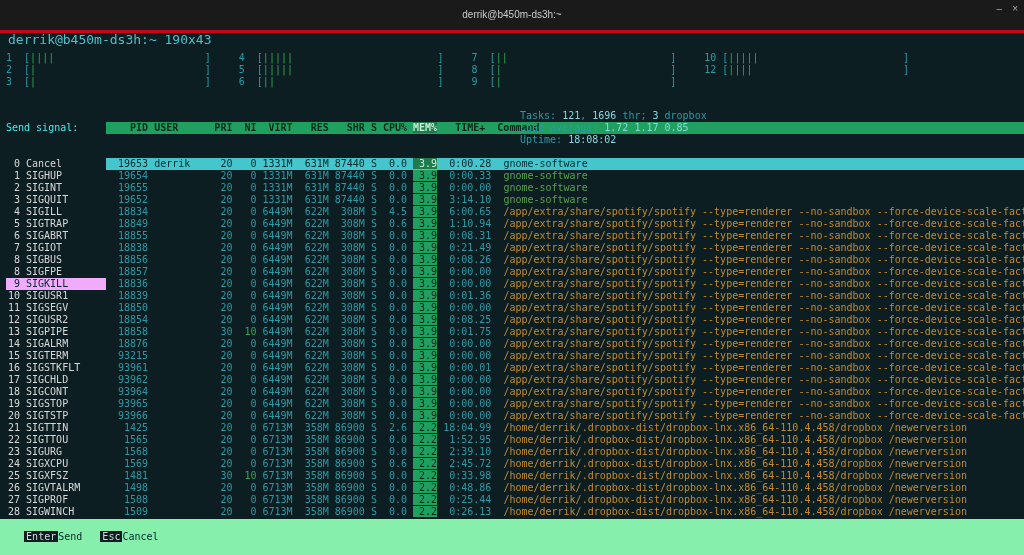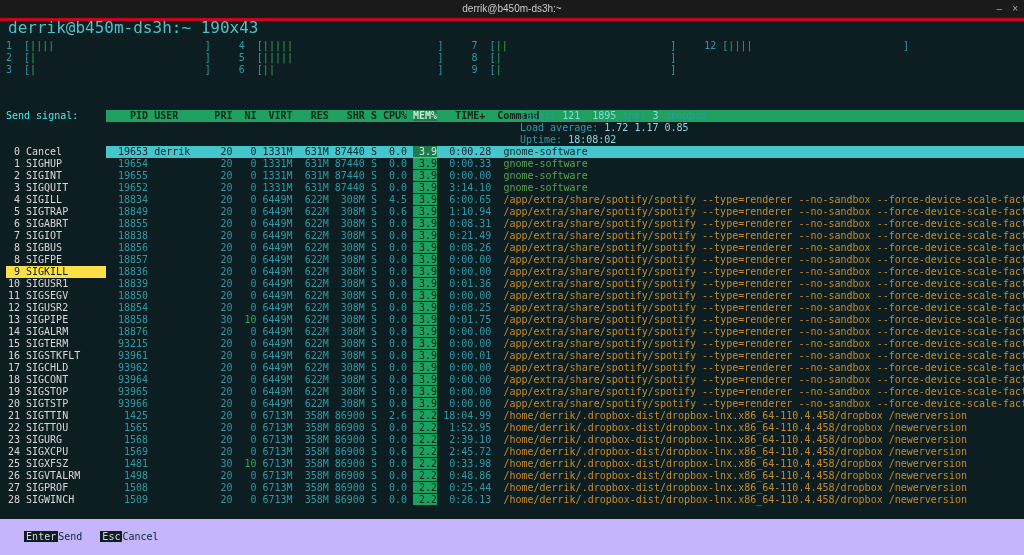--- a/index.html
+++ b/index.html
@@ -1,46 +1,46 @@
 <!DOCTYPE html>
 <html><head>
 <meta charset="utf-8">
 <style>
   html,body{margin:0;padding:0;background:#000;font-family:"DejaVu Sans Mono","Consolas",monospace;font-size:10px;line-height:12px;color:#2b9aa6;}
   .window{width:1024px;height:555px;background:#0c1e22;display:flex;flex-direction:column;}
-  .titlebar{height:18px;background:#1a1a1a;color:#ccc;display:flex;align-items:center;justify-content:center;position:relative;font-family:sans-serif;font-size:10px;}
+  .titlebar{height:30px;background:#1a1a1a;color:#ccc;display:flex;align-items:center;justify-content:center;position:relative;font-family:sans-serif;font-size:10px;}
   .titlebar .controls{position:absolute;right:6px;top:0;height:18px;display:flex;gap:10px;align-items:center;color:#aaa;font-size:10px;}
   .redbar{height:3px;background:#c8051c;}
-  .tab{background:#0b1e22;color:#4ec2c8;padding:1px 8px;border-bottom:1px solid #0b1e22;font-size:16px;}
+  .tab{background:#0b1e22;color:#4ec2c8;padding:1px 8px;border-bottom:1px solid #0b1e22;font-size:13px;}
   .term{flex:1;padding:4px 6px 0 6px;overflow:hidden;}
   .meters{display:flex;gap:28px;margin-bottom:4px;}
   .metercol{display:flex;flex-direction:column;}
   .mline{white-space:pre;color:#2b9aa6;}
   .mline .g{color:#2fa84f;}
   .mline .c{color:#2b9aa6;}
   .stats{white-space:pre;color:#2b9aa6;}
   .stats .hl{color:#8bd6db;}
   .signal-label{color:#3ef0f0;background:#0c1e22;}
   .headerrow{background:#20a060;color:#07271a;font-weight:bold;white-space:pre;padding:0 0;}
   .headerrow .sort{background:#1f7a4c;color:#c6f2d8;text-align:right;}
   .proc{display:flex;}
   .sigcol{width:100px;flex-shrink:0;white-space:pre;}
   .sigitem{color:#d8d8d8;}
-  .sigitem.sel{background:#fde047;color:#06282c;}
+  .sigitem.sel{background:#f0abfc;color:#06282c;}
   .sigitem .n{display:inline-block;width:14px;text-align:right;color:#d8d8d8;}
   .sigitem.sel .n{color:#06282c;}
   .rows{flex:1;white-space:pre;}
   .row{color:#2b9aa6;}
   .row.sel{background:#45c6cc;color:#06282c;}
   .row .cmd-g{color:#5aa24e;}
   .row .cmd-o{color:#c78a2a;}
   .row .mem{background:#20a060;color:#07271a;}
   .row.sel .mem{background:#1f7a4c;color:#c6f2d8;}
   .row .nigreen{color:#2fa84f;}
-  .foot{background:#c4b5fd;color:#06282c;white-space:pre;padding:0 0;}
+  .foot{background:#86efac;color:#06282c;white-space:pre;padding:0 0;}
   .foot .k{background:#0c1e22;color:#d8d8d8;padding:0 2px;}
 </style>
 </head>
 <body>
 
 <div class="window">
   <div class="titlebar">
     <span>derrik@b450m-ds3h:~</span>
     <div class="controls">
       <span>–</span>
@@ -62,20 +62,21 @@
           <div class="mline"><span class="c">4  [<span class="g">|</span><span class="g">|</span><span class="g">|</span><span class="g">|</span><span class="g">|</span>                        ]</span></div>
           <div class="mline"><span class="c">5  [<span class="g">|</span><span class="g">|</span><span class="g">|</span><span class="g">|</span><span class="g">|</span>                        ]</span></div>
           <div class="mline"><span class="c">6  [<span class="g">|</span><span class="g">|</span>                           ]</span></div>
         </div>
         <div class="metercol">
           <div class="mline"><span class="c">7  [<span class="g">|</span><span class="g">|</span>                           ]</span></div>
           <div class="mline"><span class="c">8  [<span class="g">|</span>                            ]</span></div>
           <div class="mline"><span class="c">9  [<span class="g">|</span>                            ]</span></div>
         </div>
         <div class="metercol">
+          <div class="mline"><span class="c">10 [<span class="g">|</span><span class="g">|</span><span class="g">|</span><span class="g">|</span><span class="g">|</span>                        ]</span></div>
           <div class="mline"><span class="c">12 [<span class="g">|</span><span class="g">|</span><span class="g">|</span><span class="g">|</span>                         ]</span></div>
         </div>
       </div>
 
     <div style="height:6px"></div>
 
     <div class="proc">
       <div class="sigcol">
         <div class="signal-label">Send signal:</div>
         <div id="siglist"><div class="sigitem"><span class="n">0</span> Cancel</div><div class="sigitem"><span class="n">1</span> SIGHUP</div><div class="sigitem"><span class="n">2</span> SIGINT</div><div class="sigitem"><span class="n">3</span> SIGQUIT</div><div class="sigitem"><span class="n">4</span> SIGILL</div><div class="sigitem"><span class="n">5</span> SIGTRAP</div><div class="sigitem"><span class="n">6</span> SIGABRT</div><div class="sigitem"><span class="n">7</span> SIGIOT</div><div class="sigitem"><span class="n">8</span> SIGBUS</div><div class="sigitem"><span class="n">8</span> SIGFPE</div><div class="sigitem sel"><span class="n">9</span> SIGKILL</div><div class="sigitem"><span class="n">10</span> SIGUSR1</div><div class="sigitem"><span class="n">11</span> SIGSEGV</div><div class="sigitem"><span class="n">12</span> SIGUSR2</div><div class="sigitem"><span class="n">13</span> SIGPIPE</div><div class="sigitem"><span class="n">14</span> SIGALRM</div><div class="sigitem"><span class="n">15</span> SIGTERM</div><div class="sigitem"><span class="n">16</span> SIGSTKFLT</div><div class="sigitem"><span class="n">17</span> SIGCHLD</div><div class="sigitem"><span class="n">18</span> SIGCONT</div><div class="sigitem"><span class="n">19</span> SIGSTOP</div><div class="sigitem"><span class="n">20</span> SIGTSTP</div><div class="sigitem"><span class="n">21</span> SIGTTIN</div><div class="sigitem"><span class="n">22</span> SIGTTOU</div><div class="sigitem"><span class="n">23</span> SIGURG</div><div class="sigitem"><span class="n">24</span> SIGXCPU</div><div class="sigitem"><span class="n">25</span> SIGXFSZ</div><div class="sigitem"><span class="n">26</span> SIGVTALRM</div><div class="sigitem"><span class="n">27</span> SIGPROF</div><div class="sigitem"><span class="n">28</span> SIGWINCH</div></div>
@@ -86,16 +87,16 @@
       </div>
     </div>
   </div>
 
   <div class="foot">
     <span class="k">Enter</span><span>Send   </span><span class="k">Esc</span><span>Cancel</span>
   </div>
 </div>
 
 <div style="position:absolute;left:520px;top:98px;white-space:pre" class="stats">
-<span>Tasks: </span><span class="hl">121</span>, <span class="hl">1895</span><span> thr; </span><span class="hl">3</span><span> dropbox</span>
+<span>Tasks: </span><span class="hl">121</span>, <span class="hl">1696</span><span> thr; </span><span class="hl">3</span><span> dropbox</span>
 <span>Load average: </span><span class="hl">1.72 1.17 0.85</span>
 <span>Uptime: </span><span class="hl">18:08:02</span>
 </div>
 
 </body></html>

